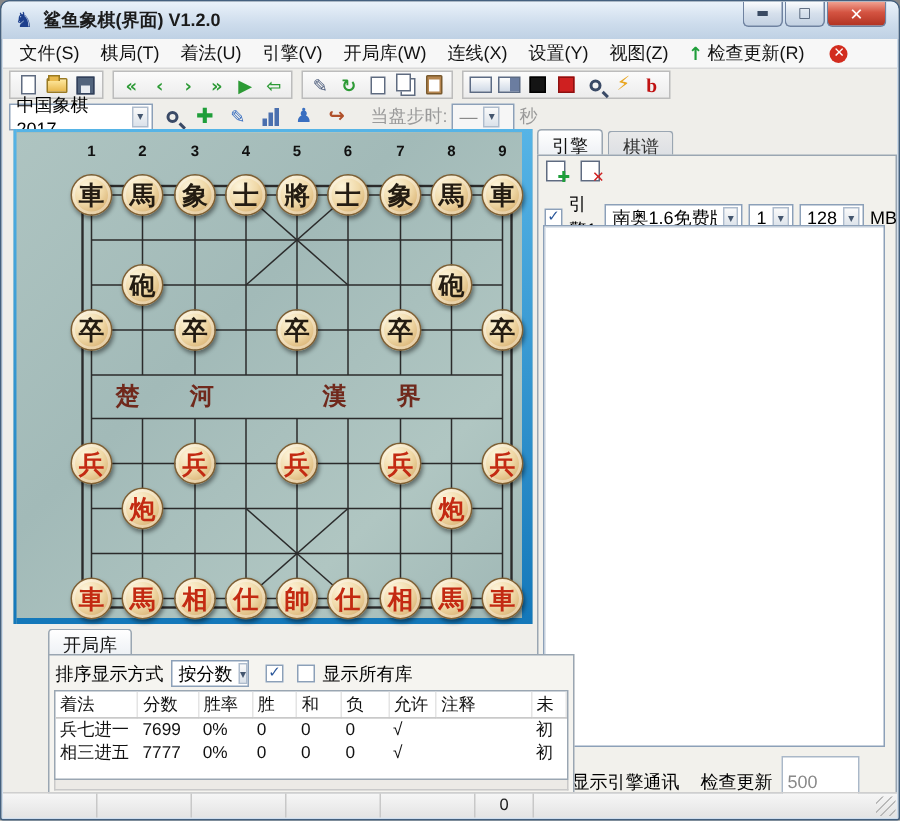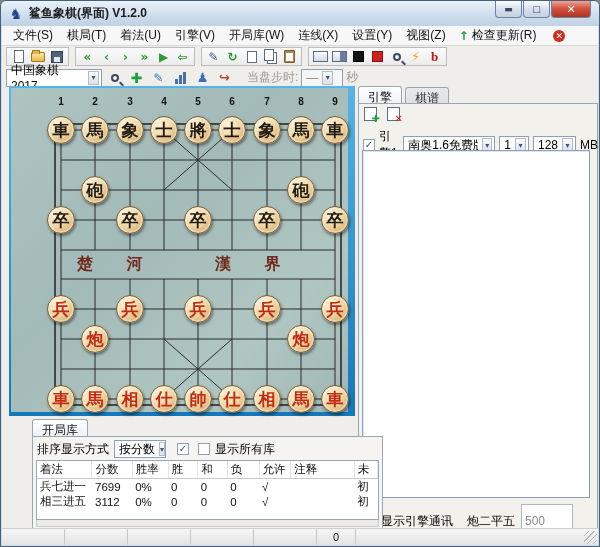--- a/index.html
+++ b/index.html
@@ -338,21 +338,21 @@
       <span class="combo" style="width:46px">
         <span>128</span>
         <span class="arr uic">▾</span>
       </span>
       <span>MB</span>
     </div>
     <div class="rp-list"></div>
     <div class="rp-bottom">
       <span class="cb"></span>
       <span>显示引擎通讯</span>
-      <span style="margin-left:8px">炮二平五</span>
+      <span style="margin-left:8px">检查更新</span>
       <input class="rp-input" value="500" style="">
     </div>
   </div>
 
   <div class="bpanel">
     <span class="tab">开局库</span>
     <div class="panel-body"></div>
     <div class="bp-controls">
       <span>排序显示方式</span>
       <span class="combo" style="width:52px">
@@ -396,21 +396,21 @@
               <td>0%</td>
               <td>0</td>
               <td>0</td>
               <td>0</td>
               <td>√</td>
               <td></td>
               <td>初</td>
             </tr>
             <tr>
               <td>相三进五</td>
-              <td>3112</td>
+              <td>7777</td>
               <td>0%</td>
               <td>0</td>
               <td>0</td>
               <td>0</td>
               <td>√</td>
               <td></td>
               <td>初</td>
             </tr>
           </tbody>
       </table>

